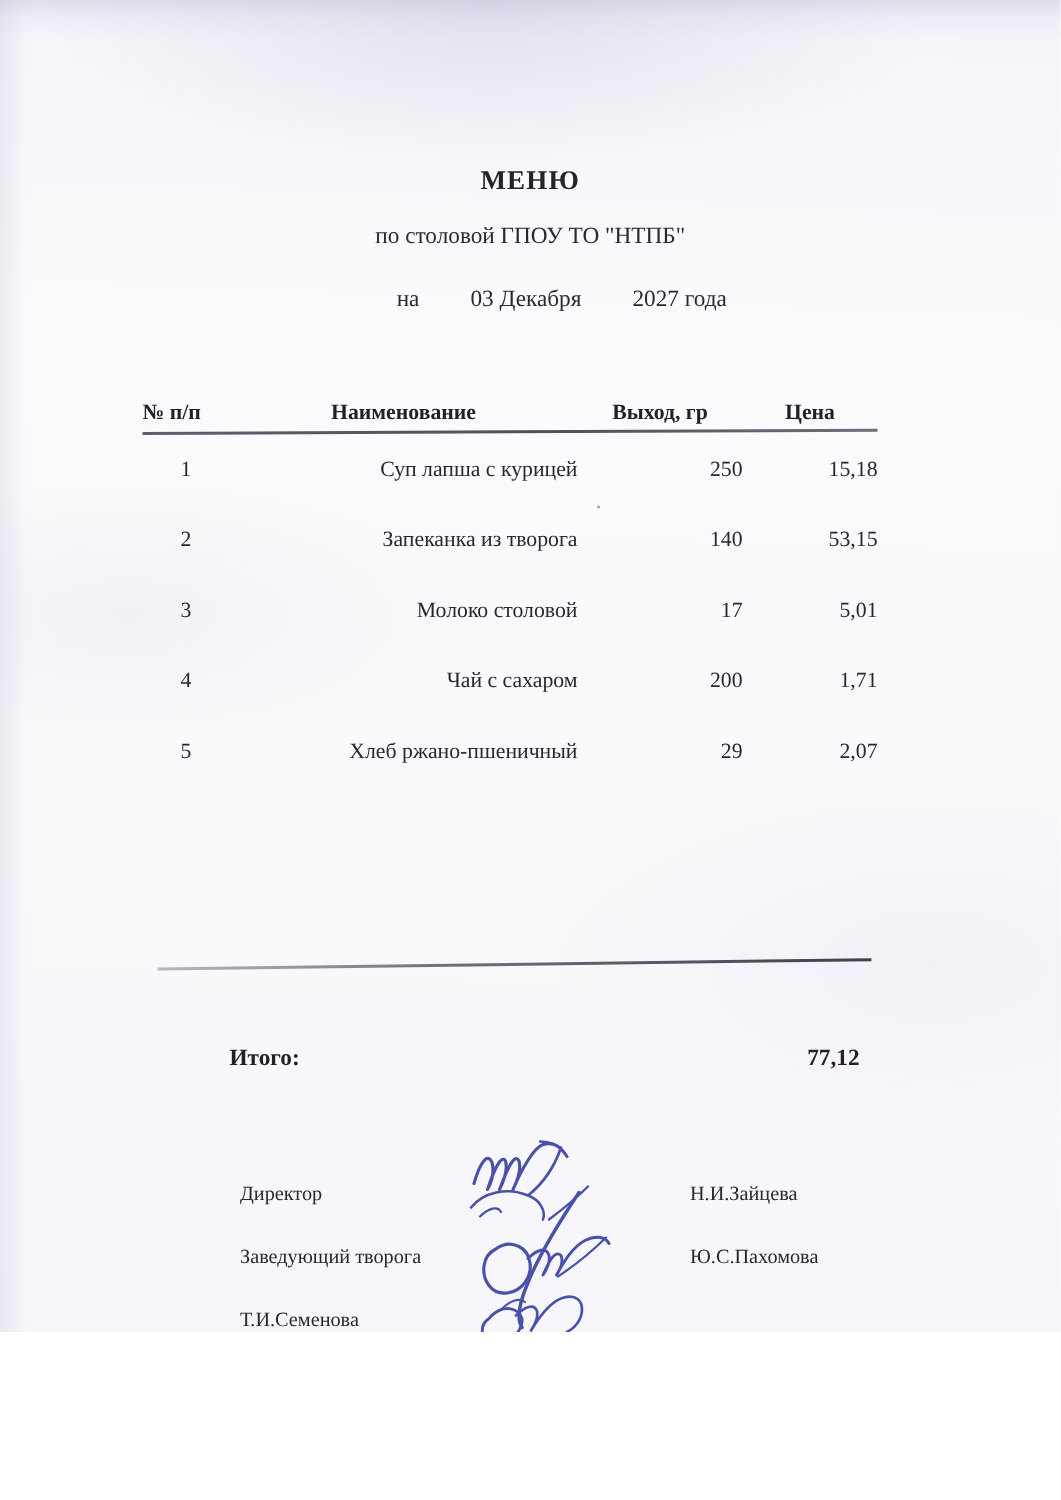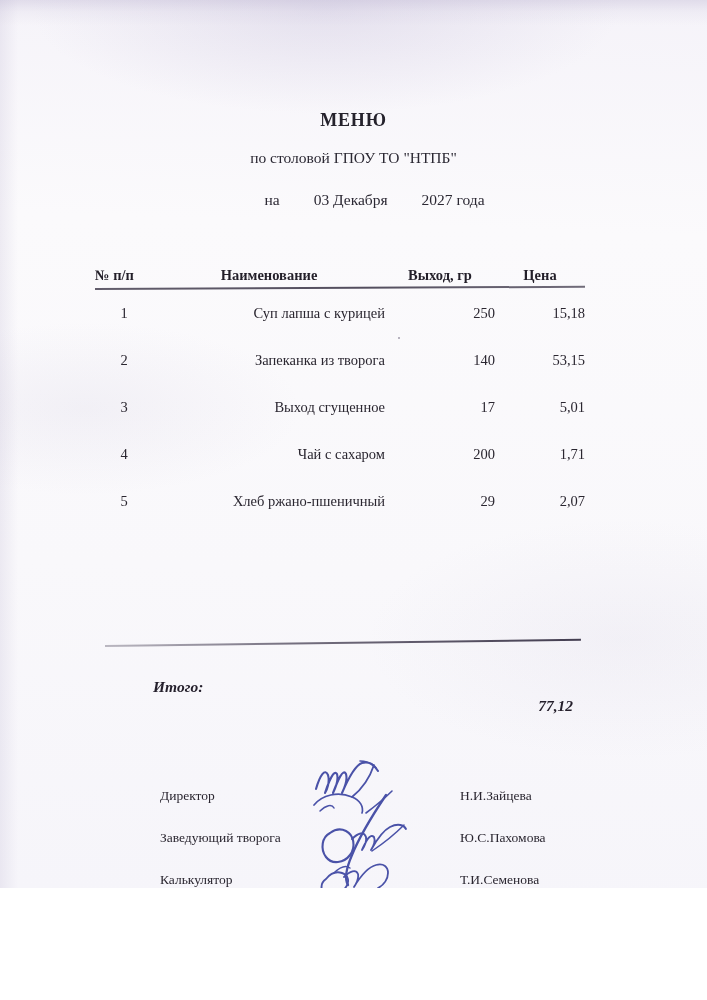--- a/index.html
+++ b/index.html
@@ -160,22 +160,21 @@
         rgba(52,46,66,0.92) 100%);
     transform: rotate(-0.75deg);
     transform-origin: left center;
   }
   .total-row {
     position: absolute;
     left: 95px;
     top: 658px;
     width: 490px;
     display: flex;
-    align-items: center;
-    font-style: italic;
+    align-items: flex-end;
   }
   .total-label {
     margin-left: 58px;
     font-size: 15.5px;
     font-weight: bold;
     color: #241f2b;
   }
   .total-value {
     margin-left: auto;
     margin-right: 12px;
@@ -264,21 +263,21 @@
             <td class="c-price">15,18</td>
           </tr>
           <tr>
             <td class="c-no">2</td>
             <td class="c-name">Запеканка из творога</td>
             <td class="c-out">140</td>
             <td class="c-price">53,15</td>
           </tr>
           <tr>
             <td class="c-no">3</td>
-            <td class="c-name">Выход сгущенное</td>
+            <td class="c-name">Молоко столовой</td>
             <td class="c-out">17</td>
             <td class="c-price">5,01</td>
           </tr>
           <tr>
             <td class="c-no">4</td>
             <td class="c-name">Чай с сахаром</td>
             <td class="c-out">200</td>
             <td class="c-price">1,71</td>
           </tr>
           <tr>
@@ -302,21 +301,20 @@
     <div class="signatures">
       <div class="sig-row">
         <div class="sig-role">Директор</div>
         <div class="sig-name">Н.И.Зайцева</div>
       </div>
       <div class="sig-row">
         <div class="sig-role">Заведующий творога</div>
         <div class="sig-name">Ю.С.Пахомова</div>
       </div>
       <div class="sig-row">
-        <div class="sig-role">Калькулятор</div>
         <div class="sig-name">Т.И.Семенова</div>
       </div>
     </div>
 
     <svg class="sig-ink" viewBox="0 0 130 140">
       <g fill="none" stroke="#4a52a8" stroke-linecap="round" stroke-linejoin="round">
 
         <path d="M16 34 C20 20, 25 13, 28 20 C30 27, 27 35, 25 38 C29 26, 34 14, 37 19 C39 26, 35 34, 33 38
                  C38 25, 43 13, 46 19 C48 26, 44 34, 42 38 C48 24, 56 10, 62 8 C70 6, 74 10, 78 16" stroke-width="2.1"></path>
         <path d="M60 6 C66 6, 72 8, 76 13" stroke-width="1.6"></path>

